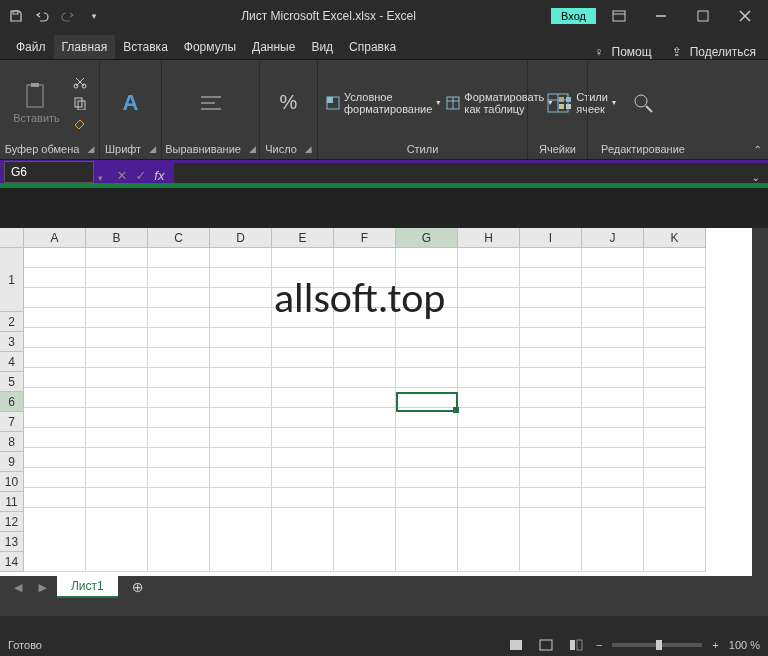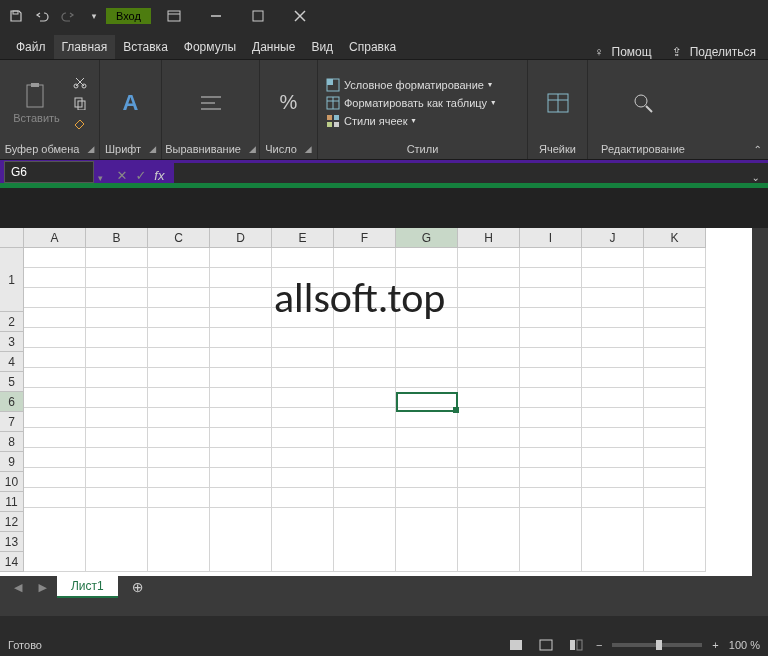--- a/index.html
+++ b/index.html
@@ -2,36 +2,36 @@
 <html><head>
 <meta charset="utf-8">
 <style>
 * { margin: 0; padding: 0; box-sizing: border-box; font-family: "Segoe UI", Arial, sans-serif; }
 body { width: 768px; height: 656px; background: #2b2b2b; color: #ccc; overflow: hidden; position: relative; }
 .titlebar { height: 32px; background: #2b2b2b; display: flex; align-items: center; padding: 0 4px; }
 .qat { display: flex; gap: 2px; align-items: center; }
 .qat-btn { width: 24px; height: 24px; display: flex; align-items: center; justify-content: center; color: #ccc; font-size: 13px; }
 .title-center { flex: 1; text-align: center; font-size: 12px; color: #ddd; }
 .title-right { display: flex; gap: 4px; align-items: center; }
-.signin { background: #4d7c0f; color: #000; font-size: 11px; padding: 2px 10px; border: none; }
+.signin { background: #5eead4; color: #000; font-size: 11px; padding: 2px 10px; border: none; }
 .winbtn { width: 38px; height: 28px; display: flex; align-items: center; justify-content: center; color: #ccc; font-size: 12px; }
 .tabs { height: 28px; background: #2b2b2b; display: flex; align-items: flex-end; padding-left: 8px; gap: 0; border-bottom: 1px solid #1a1a1a; }
 .tab { padding: 5px 8px; font-size: 12px; color: #ddd; cursor: pointer; }
 .tab.active { background: #3a3a3a; }
 .tabright { margin-left: auto; display: flex; gap: 8px; padding-right: 12px; align-items: center; font-size: 12px; color: #ddd; }
 .ribbon { height: 100px; background: #3a3a3a; display: flex; position: relative; border-bottom: 1px solid #1a1a1a; }
 .rgroup { display: flex; flex-direction: column; align-items: center; justify-content: space-between; padding: 4px 6px 2px; border-right: 1px solid #2a2a2a; }
 .rgroup-content { display: flex; gap: 6px; align-items: center; flex: 1; }
 .rgroup-label { font-size: 11px; color: #ccc; padding: 2px 0; white-space: nowrap; }
 .rlabel-row { display: flex; align-items: center; gap: 4px;}
 .icon-stack { display: flex; flex-direction: column; gap: 3px; }
 .icon-btn { width: 20px; height: 18px; display: flex; align-items: center; justify-content: center; }
 .big-btn { display: flex; flex-direction: column; align-items: center; gap: 2px; font-size: 11px; color: #ddd; padding: 4px; }
 .big-icon { width: 28px; height: 28px; display: flex; align-items: center; justify-content: center; }
-.style-list { display: flex; flex-direction: column; gap: 2px; font-size: 11px; color: #ddd; }
+.style-list { display: flex; flex-direction: row; gap: 2px; font-size: 11px; color: #ddd; }
 .style-item { display: flex; align-items: center; gap: 4px; padding: 1px 2px; }
 .collapse { position: absolute; right: 6px; bottom: 4px; color: #ccc; font-size: 10px; }
 .namebox-row { height: 28px; background: #4c1d95; display: flex; align-items: flex-end; border-bottom: 5px solid #15803d; position: relative;}
 .namebox { width: 90px; background: #2b2b2b; color: #fff; font-size: 12px; padding: 3px 6px; border: 1px solid #555; margin-left: 4px; }
 .fx-btns { display: flex; gap: 8px; padding: 0 10px; color: #888; font-size: 13px;}
 .formula-bar { flex: 1; height: 20px; background: #2b2b2b; }
 .expand-fb { position: absolute; right: 8px; color: #ccc; font-size: 10px;}
 .grid-area { position: absolute; top: 188px; left: 0; right: 0; bottom: 40px; background: #222; display: flex; flex-direction: column;}
 .grid-wrap { flex: 1; background: #fff; margin: 40px 16px 0 0; position: relative; overflow: hidden; }
 .col-headers { display: flex; position: absolute; top: 0; left: 24px; right: 0; height: 20px; }
@@ -79,20 +79,21 @@
           <path d="M9 4a4 4 0 0 1 0 8H5M5 4l-3 2 3 2" fill="none" stroke="#ccc" stroke-width="1.2"></path>
         </svg>
       </div>
     <div class="qat-btn" style="opacity:.4">
         <svg width="14" height="14" viewBox="0 0 14 14">
           <path d="M5 4a4 4 0 0 0 0 8h4M9 4l3 2-3 2" fill="none" stroke="#ccc" stroke-width="1.2"></path>
         </svg>
       </div>
     <div class="qat-btn" style="font-size:9px">▾</div>
   </div>
+  <div class="title-center">Лист Microsoft Excel.xlsx  -  Excel</div>
   <div class="title-right">
     <button class="signin">Вход</button>
     <div class="winbtn">
         <svg width="14" height="12">
           <rect x="1" y="1" width="12" height="10" fill="none" stroke="#ccc"></rect>
           <line x1="1" y1="4" x2="13" y2="4" stroke="#ccc"></line>
         </svg>
       </div>
     <div class="winbtn">
         <svg width="12" height="12">

